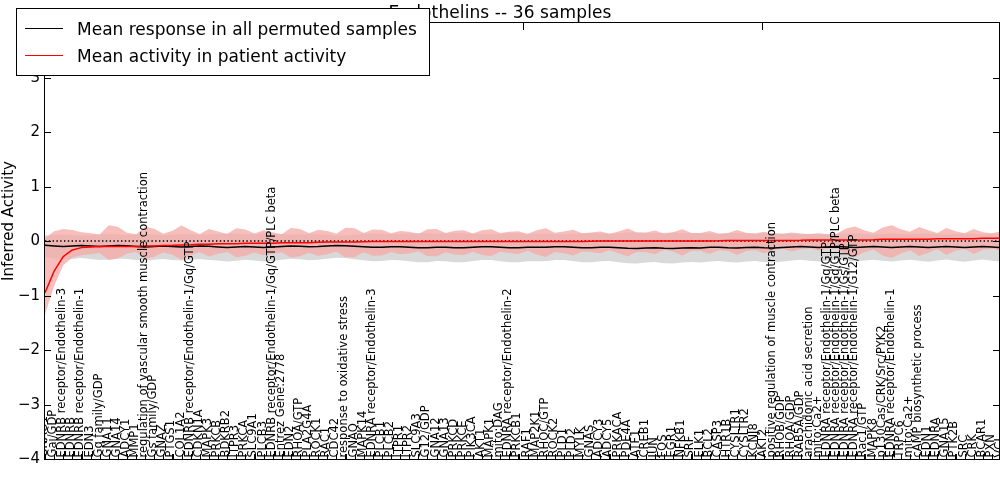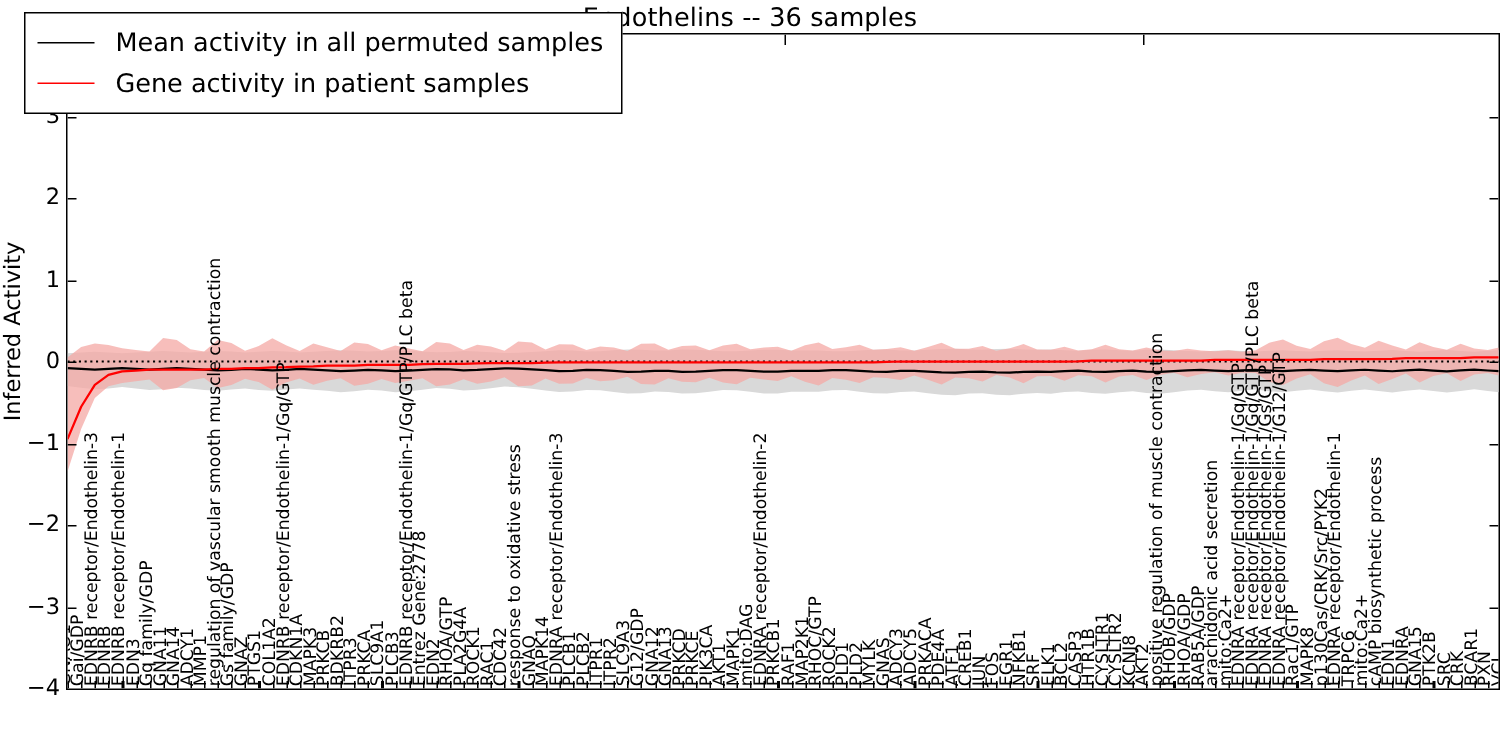--- a/index.html
+++ b/index.html
@@ -313,21 +313,21 @@
         <div class="xtickmark top" style="left: 239px; top: 0px; height: 7px;"></div>
         <div class="xtickmark top" style="left: 478px; top: 0px; height: 7px;"></div>
         <div class="xtickmark top" style="left: 717px; top: 0px; height: 7px;"></div>
       </div>
   </div>
 
 
   <div class="legend">
     <div class="legrow">
       <span class="legline"></span>
-      <span class="legtxt">Mean activity in all permuted samples</span>
+      <span class="legtxt">Mean response in all permuted samples</span>
     </div>
     <div class="legrow">
       <span class="legline red"></span>
-      <span class="legtxt">Gene activity in patient samples</span>
+      <span class="legtxt">Mean activity in patient activity</span>
     </div>
   </div>
 
 </div>
 
 </body></html>

